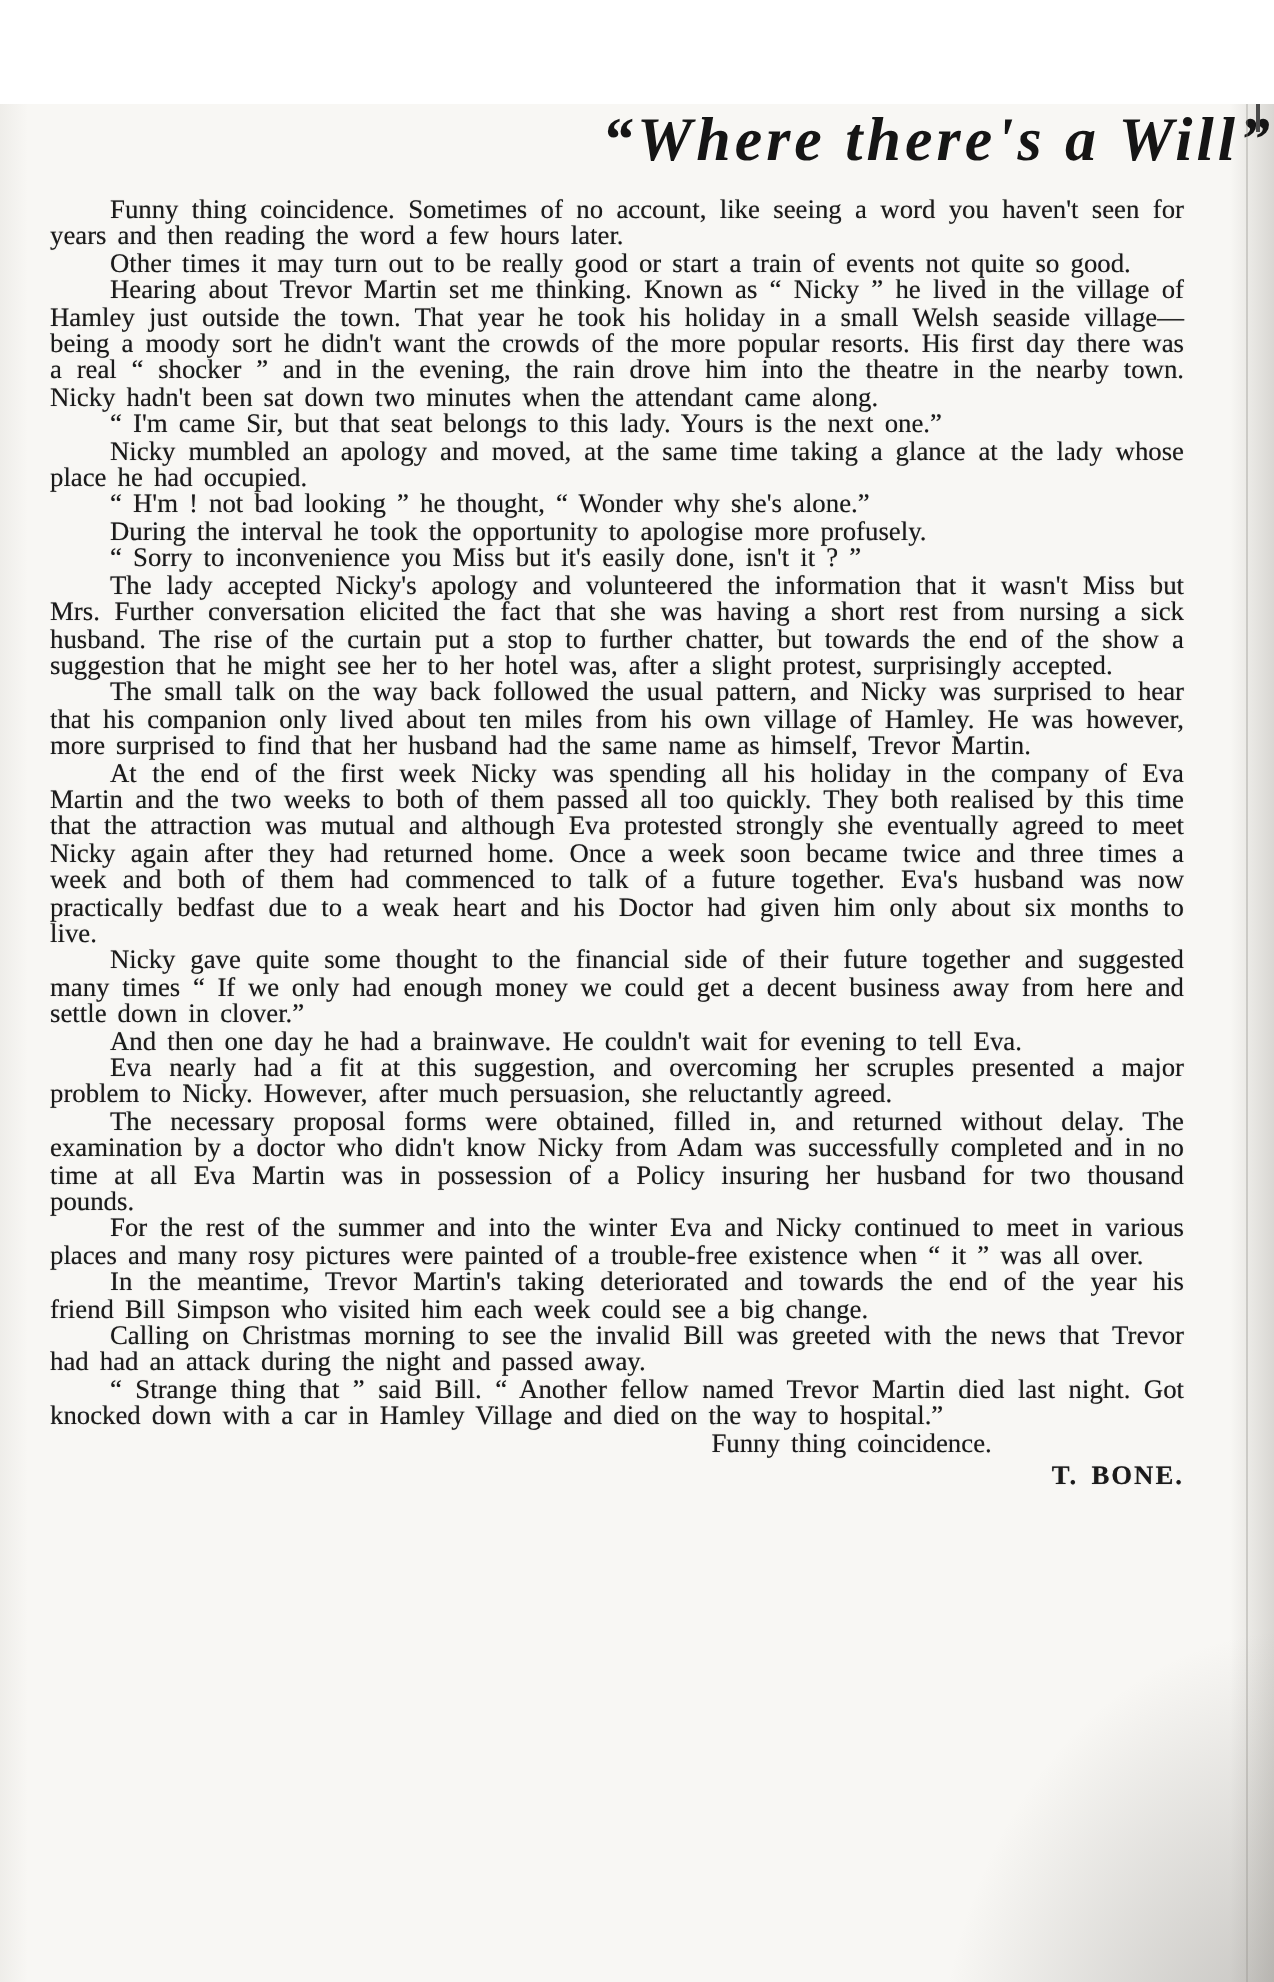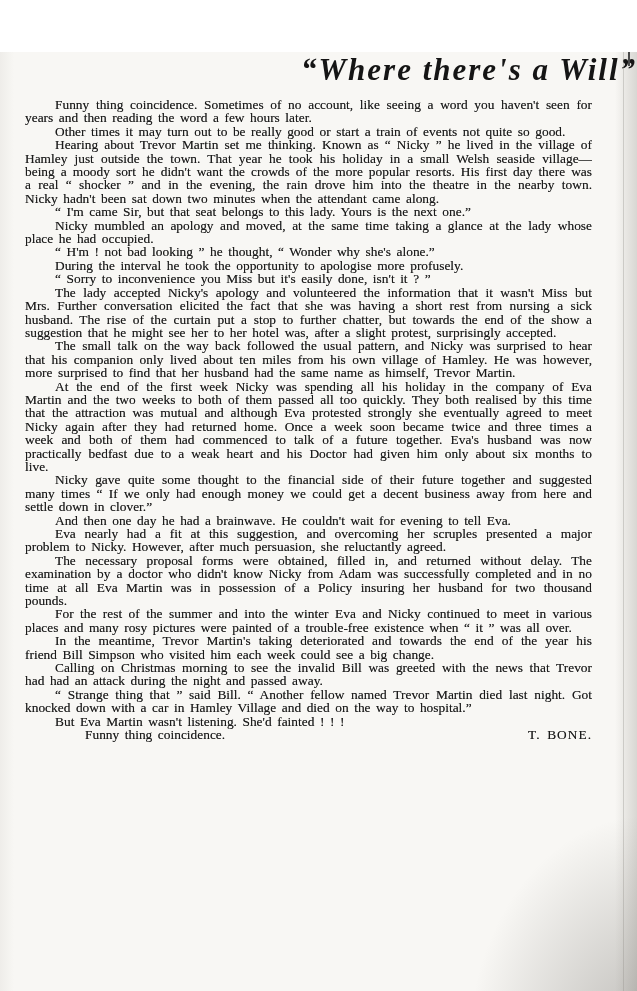--- a/index.html
+++ b/index.html
@@ -56,29 +56,30 @@
     word-spacing: 2.2px;
     text-shadow: 0 0 0.4px rgba(20,20,20,0.55);
   }
   .body-text p {
     margin: 0;
     text-align: justify;
     text-indent: 30px;
   }
   .last-line {
     display: flex;
-    justify-content: space-between;
+    justify-content: flex-end;
     margin: 0;
   }
   .last-line .closing {
     padding-left: 30px;
   }
   .last-line .author {
     letter-spacing: 1px;
-    font-weight: normal;
+    font-weight: bold;
+    margin-top: 16px;
   }
 </style>
 </head>
 <body>
 
 <div class="page">
 
   <h1 class="title">“Where there's a Will”</h1>
 
   <div class="body-text">
@@ -94,21 +95,20 @@
     <p>The small talk on the way back followed the usual pattern, and Nicky was surprised to hear that his companion only lived about ten miles from his own village of Hamley.  He was however, more surprised to find that her husband had the same name as himself, Trevor Martin.</p>
     <p>At the end of the first week Nicky was spending all his holiday in the company of Eva Martin and the two weeks to both of them passed all too quickly.  They both realised by this time that the attraction was mutual and although Eva protested strongly she eventually agreed to meet Nicky again after they had returned home.  Once a week soon became twice and three times a week and both of them had commenced to talk of a future together.  Eva's husband was now practically bedfast due to a weak heart and his Doctor had given him only about six months to live.</p>
     <p>Nicky gave quite some thought to the financial side of their future together and suggested many times “ If we only had enough money we could get a decent business away from here and settle down in clover.”</p>
     <p>And then one day he had a brainwave.  He couldn't wait for evening to tell Eva.</p>
     <p>Eva nearly had a fit at this suggestion, and overcoming her scruples presented a major problem to Nicky.  However, after much persuasion, she reluctantly agreed.</p>
     <p>The necessary proposal forms were obtained, filled in, and returned without delay.  The examination by a doctor who didn't know Nicky from Adam was successfully completed and in no time at all Eva Martin was in possession of a Policy insuring her husband for two thousand pounds.</p>
     <p>For the rest of the summer and into the winter Eva and Nicky continued to meet in various places and many rosy pictures were painted of a trouble-free existence when “ it ” was all over.</p>
     <p>In the meantime, Trevor Martin's taking deteriorated and towards the end of the year his friend Bill Simpson who visited him each week could see a big change.</p>
     <p>Calling on Christmas morning to see the invalid Bill was greeted with the news that Trevor had had an attack during the night and passed away.</p>
     <p>“ Strange thing that ” said Bill.  “ Another fellow named Trevor Martin died last night.  Got knocked down with a car in Hamley Village and died on the way to hospital.”</p>
-    <p>But Eva Martin wasn't listening.  She'd fainted ! ! !</p>
     <p class="last-line">
       <span class="closing">Funny thing coincidence.</span>
       <span class="author">T. BONE.</span>
     </p>
   </div>
 
   <div class="edge-line"></div>
   <div class="corner-tick"></div>
 
 </div>

